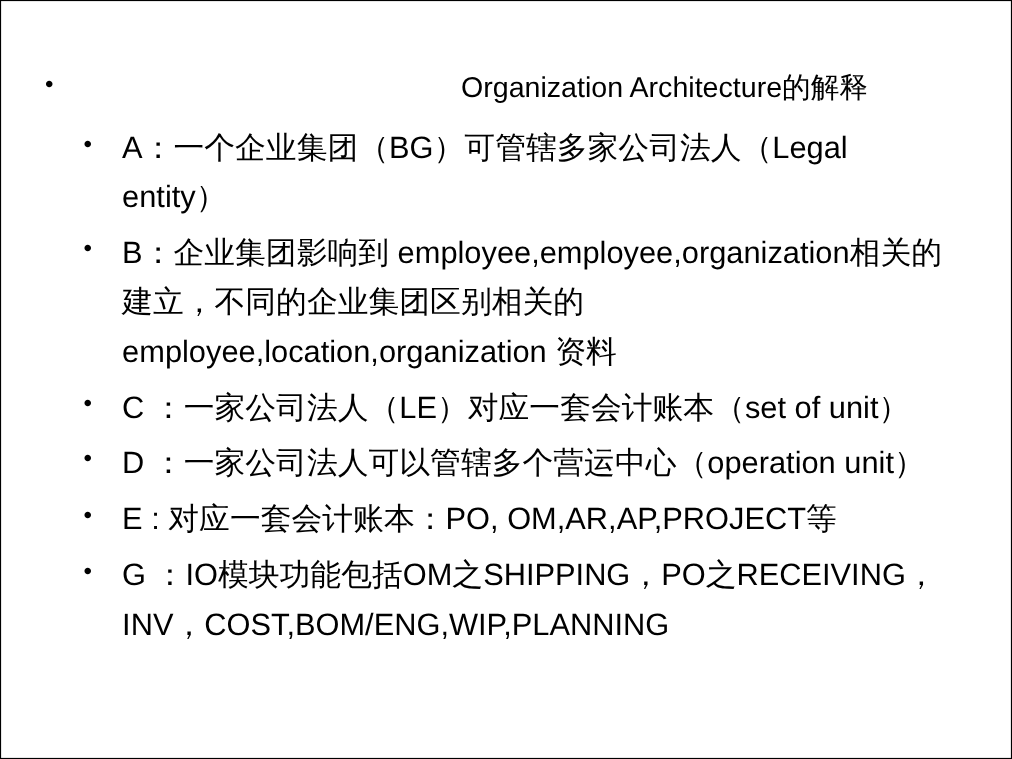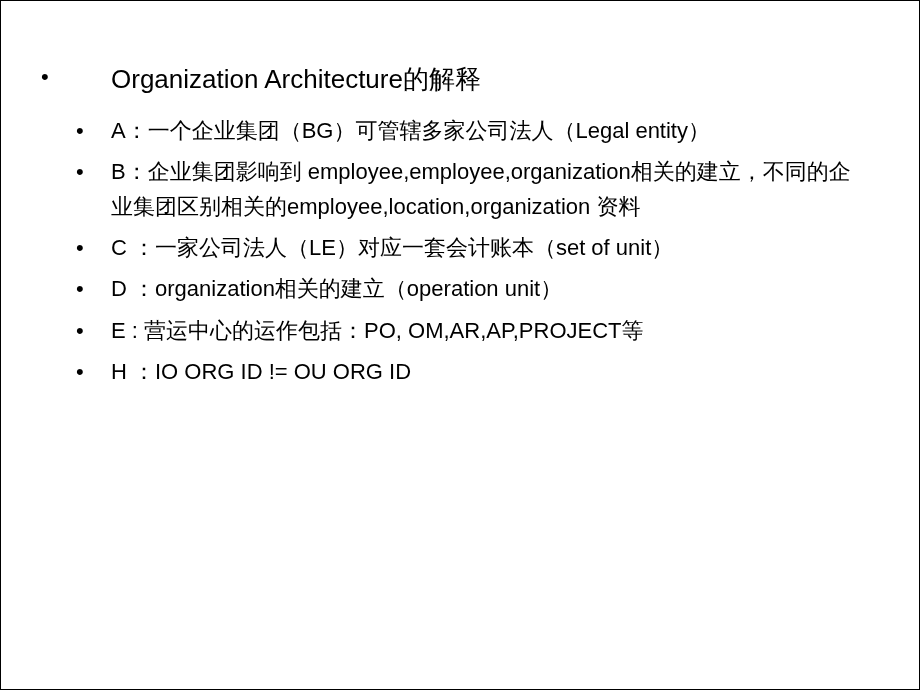--- a/index.html
+++ b/index.html
@@ -18,35 +18,35 @@
     .slide {
       width: 100%;
       height: 100%;
       padding: 58px 50px 50px 75px;
     }
     ul {
       list-style: none;
     }
     li {
       position: relative;
-      font-size: 22px;
+      font-size: 28px;
       line-height: 1.6;
       color: #000;
       padding-left: 35px;
       margin-bottom: 6px;
     }
     li::before {
       content: "•";
       position: absolute;
       left: 0;
       top: 0;
       font-size: 22px;
     }
     li.title {
-      text-align: left;
+      text-align: right;
       font-size: 26px;
       margin-bottom: 12px;
     }
     li.title::before {
       left: -35px;
     }
     li.title .title-text {
       display: inline-block;
       padding-right: 80px;
     }
@@ -55,17 +55,17 @@
 <body>
 
 <div class="slide">
   <ul>
     <li class="title">
       <span class="title-text">Organization Architecture的解释</span>
     </li>
     <li>A：一个企业集团（BG）可管辖多家公司法人（Legal entity）</li>
     <li>B：企业集团影响到 employee,employee,organization相关的建立，不同的企业集团区别相关的employee,location,organization 资料</li>
     <li>C ：一家公司法人（LE）对应一套会计账本（set of unit）</li>
-    <li>D ：organization相关的建立（operation unit）</li>
-    <li>E : 营运中心的运作包括：PO, OM,AR,AP,PROJECT等</li>
-    <li>H ：IO ORG ID !=  OU ORG ID</li>
+    <li>D ：一家公司法人可以管辖多个营运中心（operation unit）</li>
+    <li>E : 对应一套会计账本：PO, OM,AR,AP,PROJECT等</li>
+    <li>G ：IO模块功能包括OM之SHIPPING，PO之RECEIVING， INV，COST,BOM/ENG,WIP,PLANNING</li>
   </ul>
 </div>
 
 </body></html>

